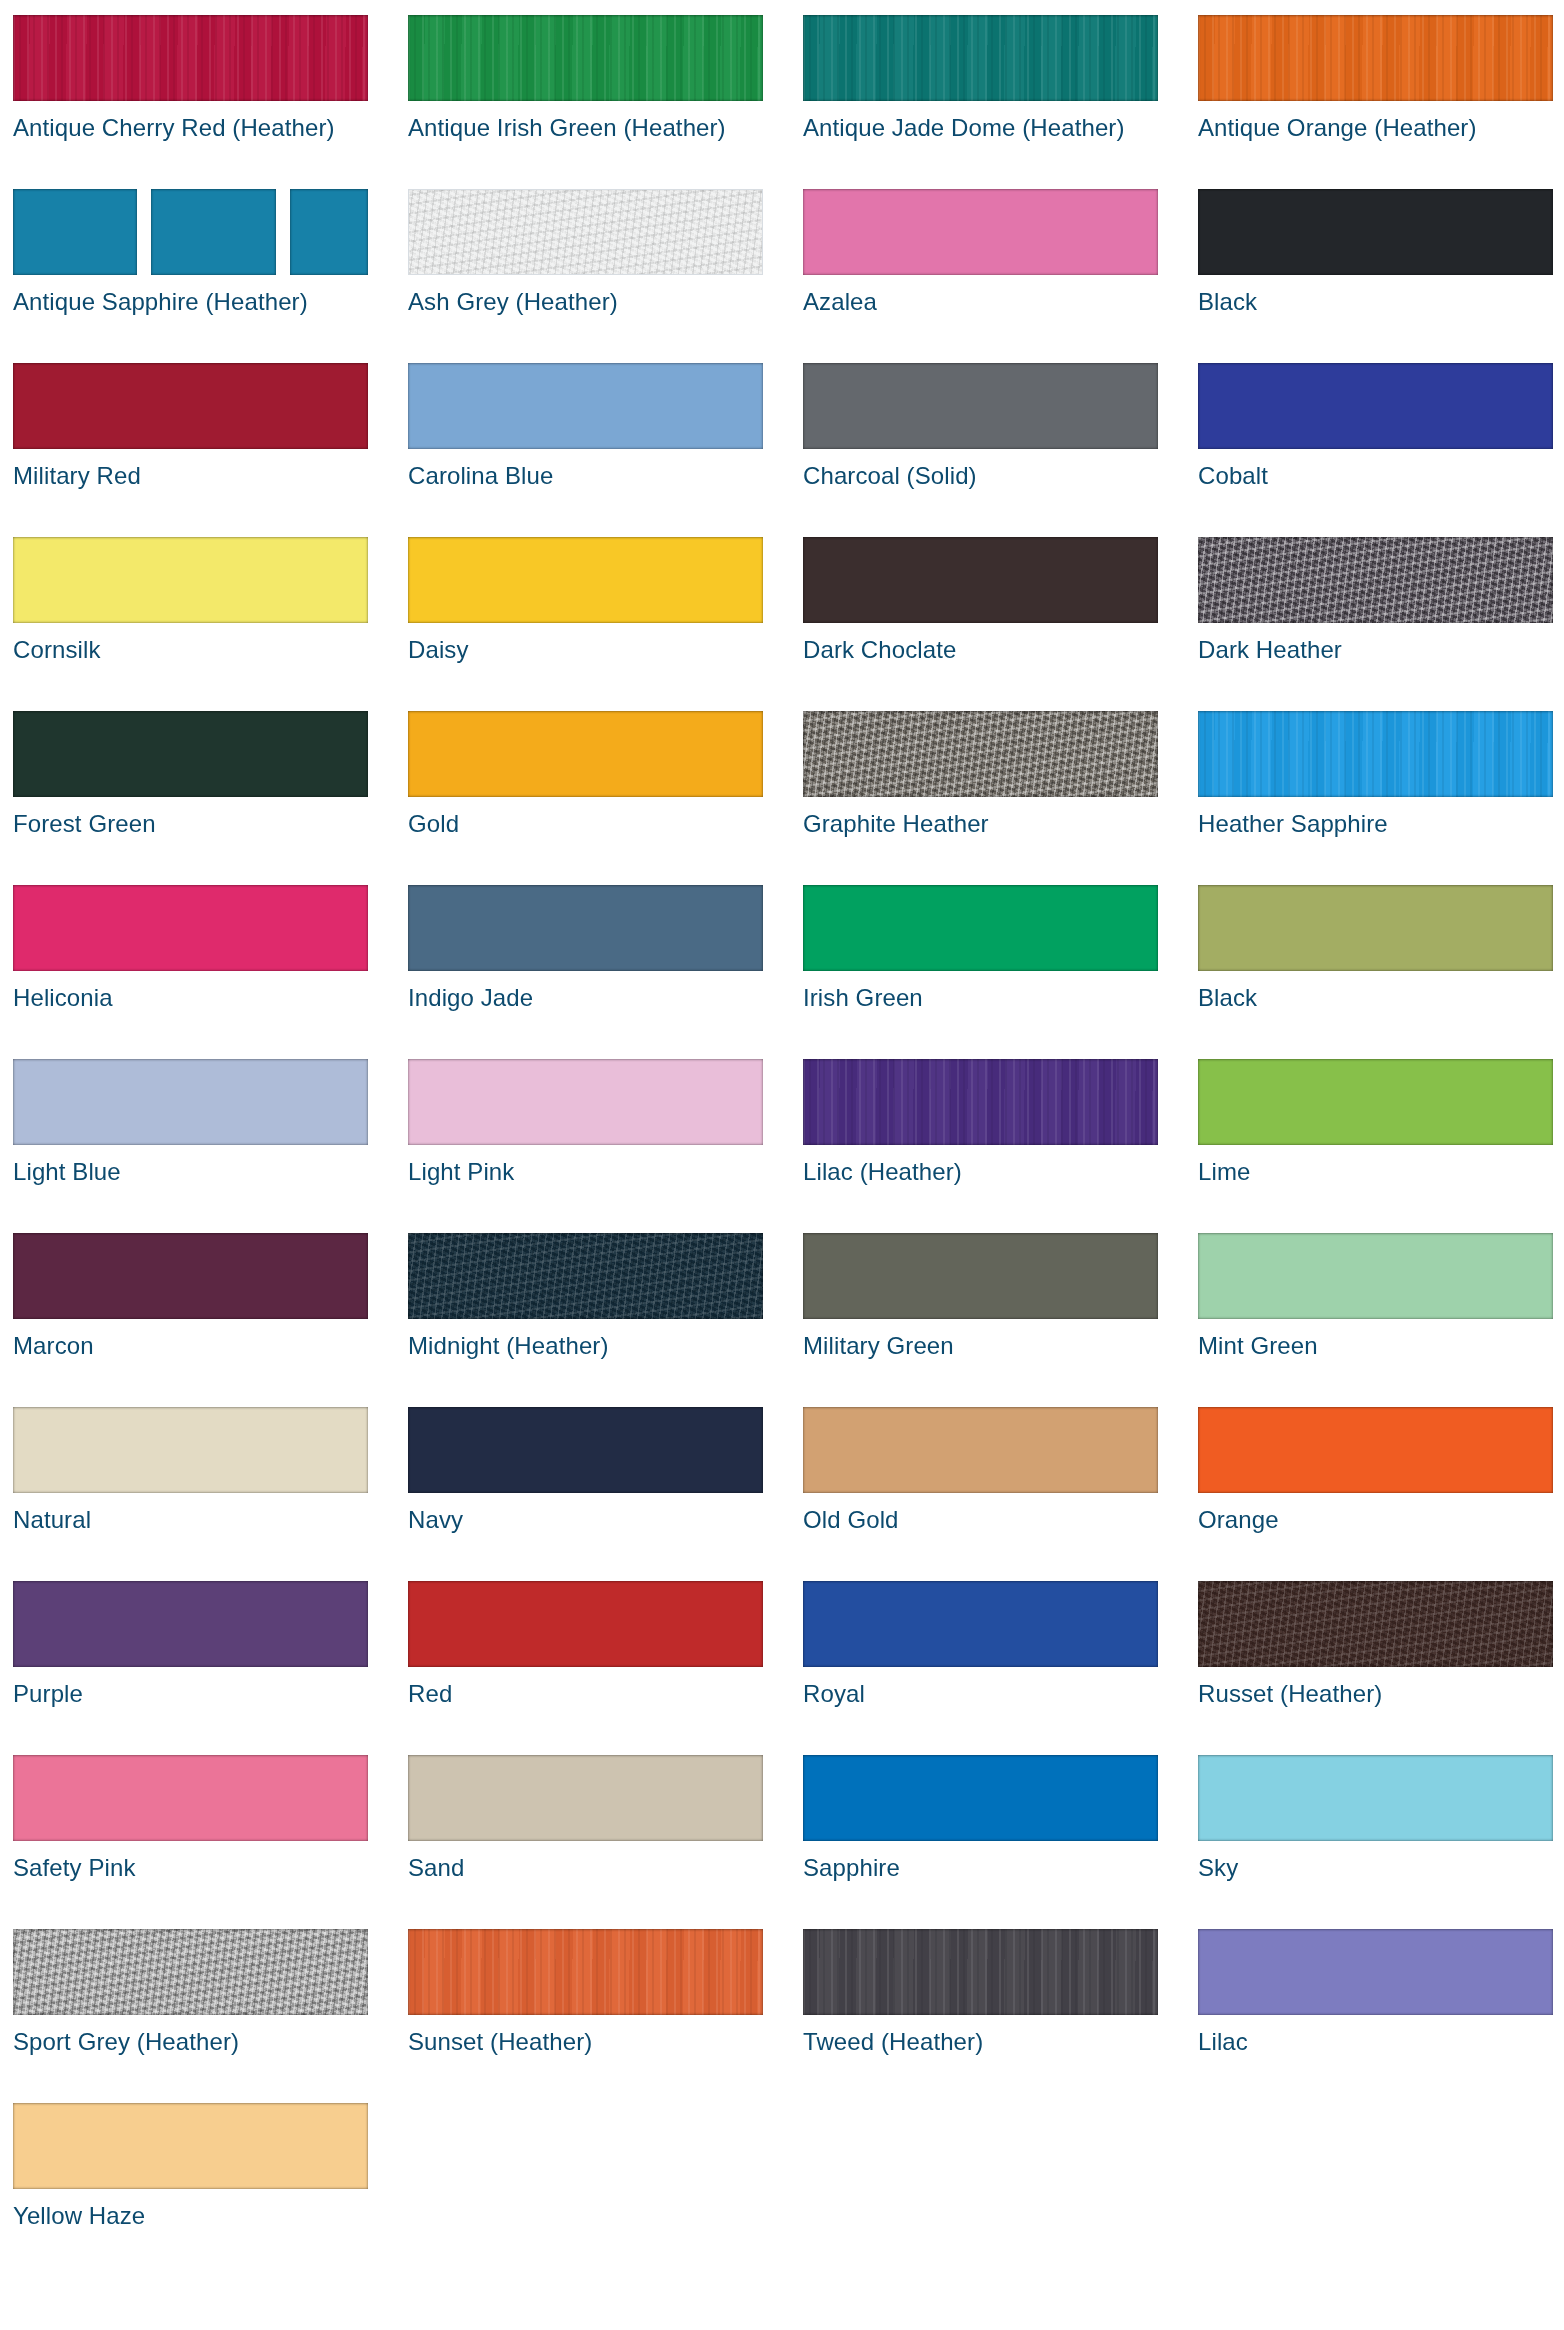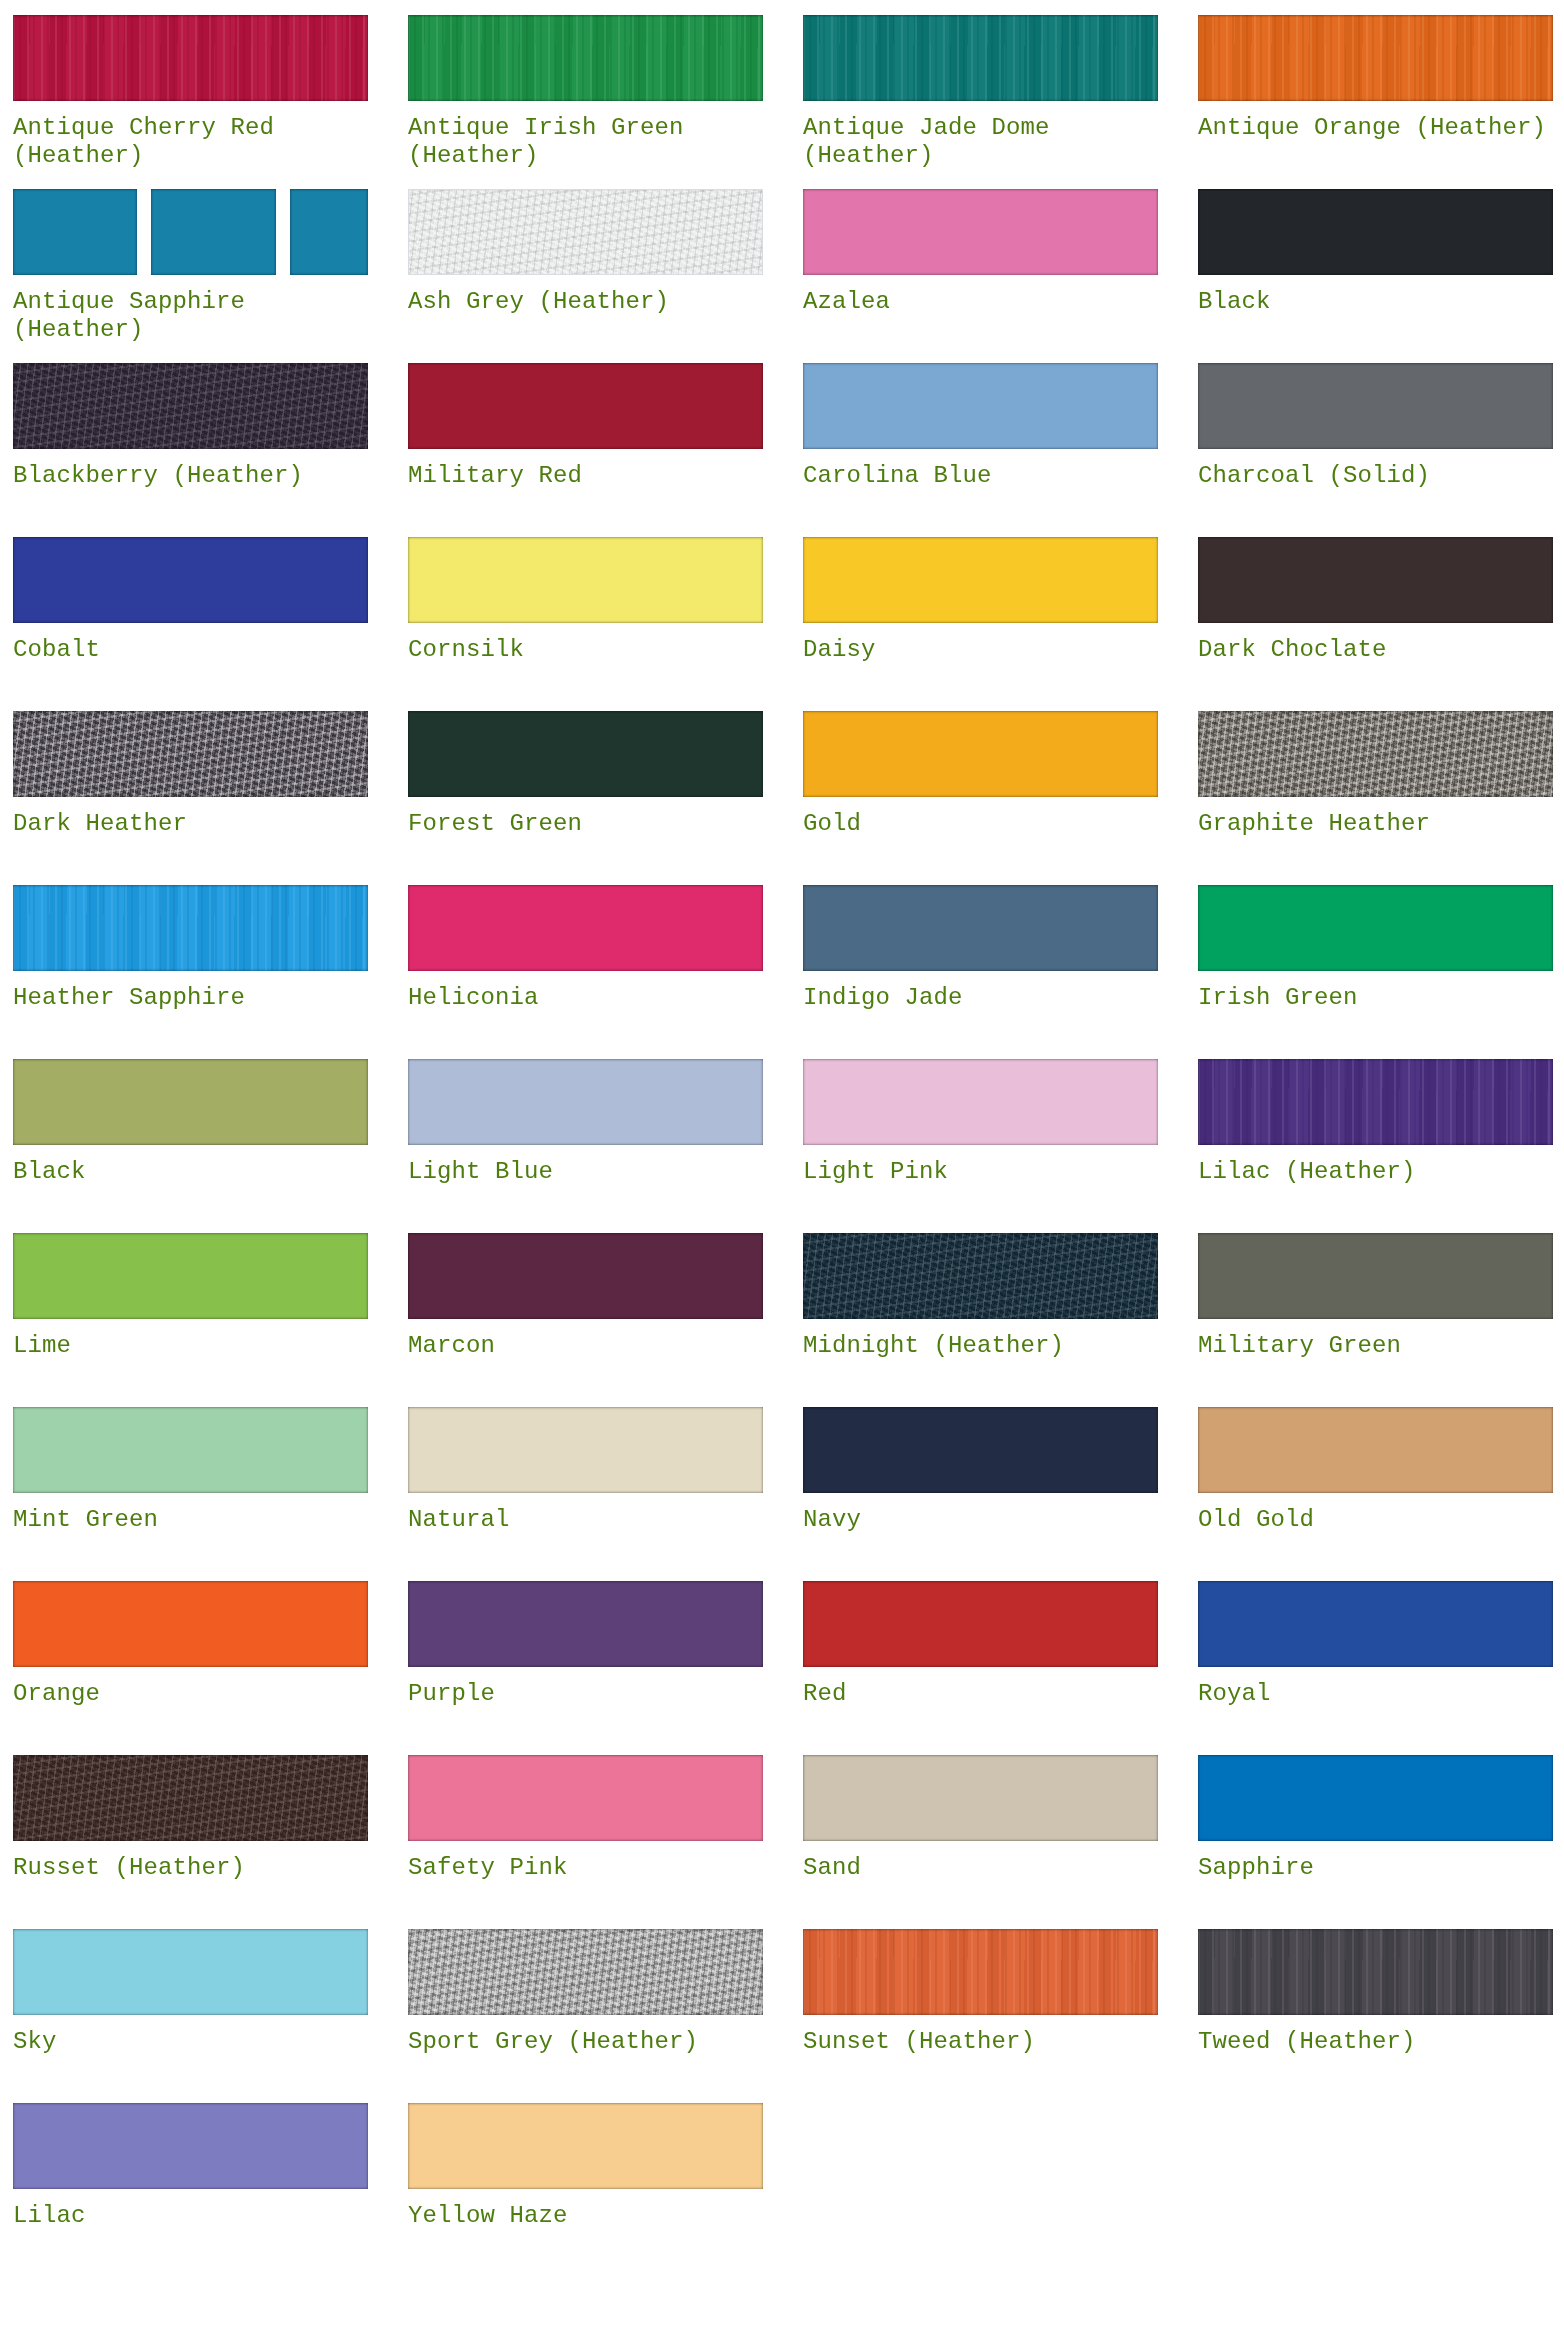--- a/index.html
+++ b/index.html
@@ -101,24 +101,24 @@
   .swatch-chip.segmented .seg:nth-child(2) { width: 125px; }
   .swatch-chip.segmented .seg:nth-child(3) { width: 78px; }
 
   .swatch-label {
     position: absolute;
     left: 0;
     top: 99px;
     width: 368px;
     font-size: 24px;
     line-height: 1.18;
-    color: #4d7c0f;
+    color: #0c4a6e;
     font-weight: 300;
     letter-spacing: 0.1px;
-    font-family: Liberation Mono, monospace;
+    font-family: Liberation Sans, sans-serif;
     white-space: pre-line;
   }
 </style>
 </head>
 <body>
 
 <div id="swatch-grid">
     <div class="swatch-cell">
       <div class="swatch-chip striated" style="background: rgb(181, 18, 62);">
         <div class="tex"></div>
@@ -159,26 +159,20 @@
     </div>
     <div class="swatch-cell">
       <div class="swatch-chip" style="background: rgb(226, 117, 171);"></div>
       <div class="swatch-label">Azalea</div>
     </div>
     <div class="swatch-cell">
       <div class="swatch-chip" style="background: rgb(35, 38, 42);"></div>
       <div class="swatch-label">Black</div>
     </div>
     <div class="swatch-cell">
-      <div class="swatch-chip heather heather-soft" style="background: rgb(46, 36, 54);">
-        <div class="tex"></div>
-      </div>
-      <div class="swatch-label">Blackberry (Heather)</div>
-    </div>
-    <div class="swatch-cell">
       <div class="swatch-chip" style="background: rgb(159, 27, 49);"></div>
       <div class="swatch-label">Military Red</div>
     </div>
     <div class="swatch-cell">
       <div class="swatch-chip" style="background: rgb(123, 167, 211);"></div>
       <div class="swatch-label">Carolina Blue</div>
     </div>
     <div class="swatch-cell">
       <div class="swatch-chip" style="background: rgb(100, 104, 109);"></div>
       <div class="swatch-label">Charcoal (Solid)</div>

